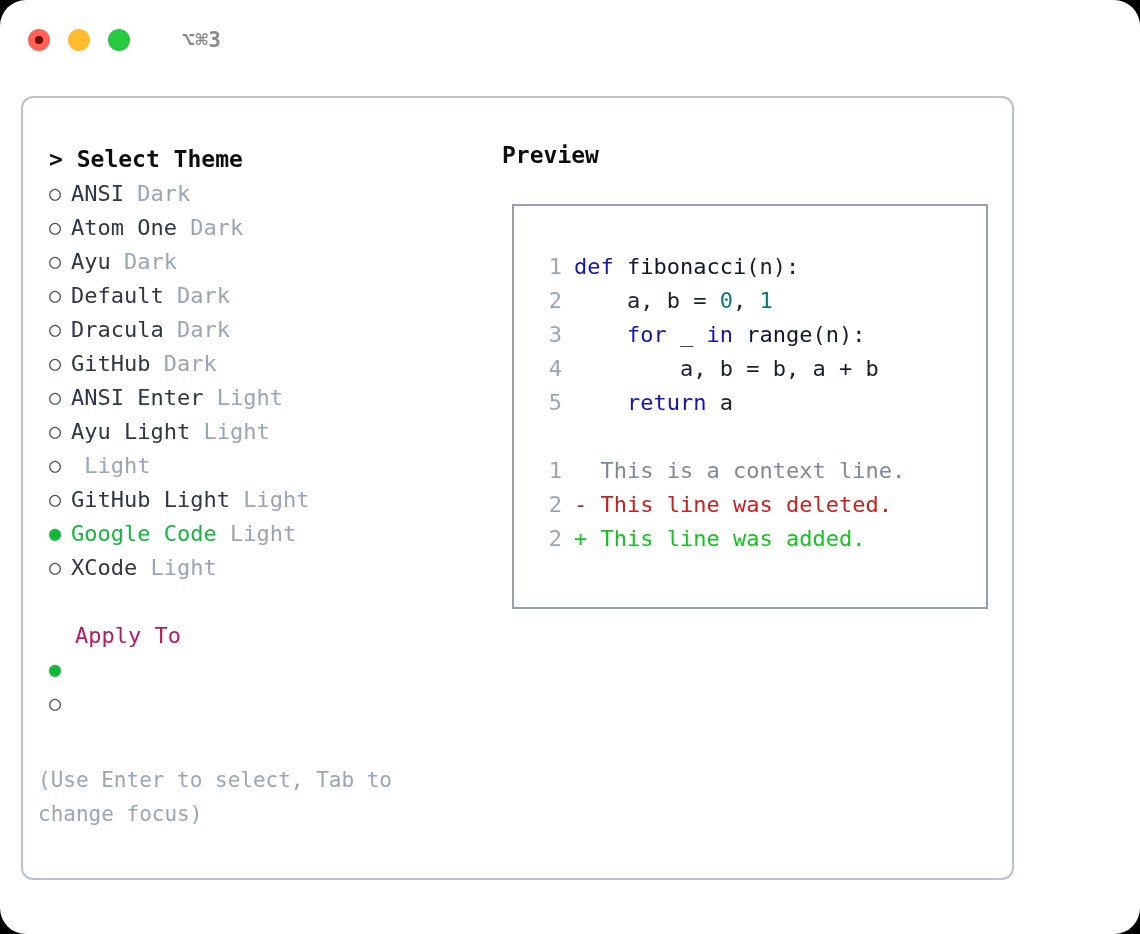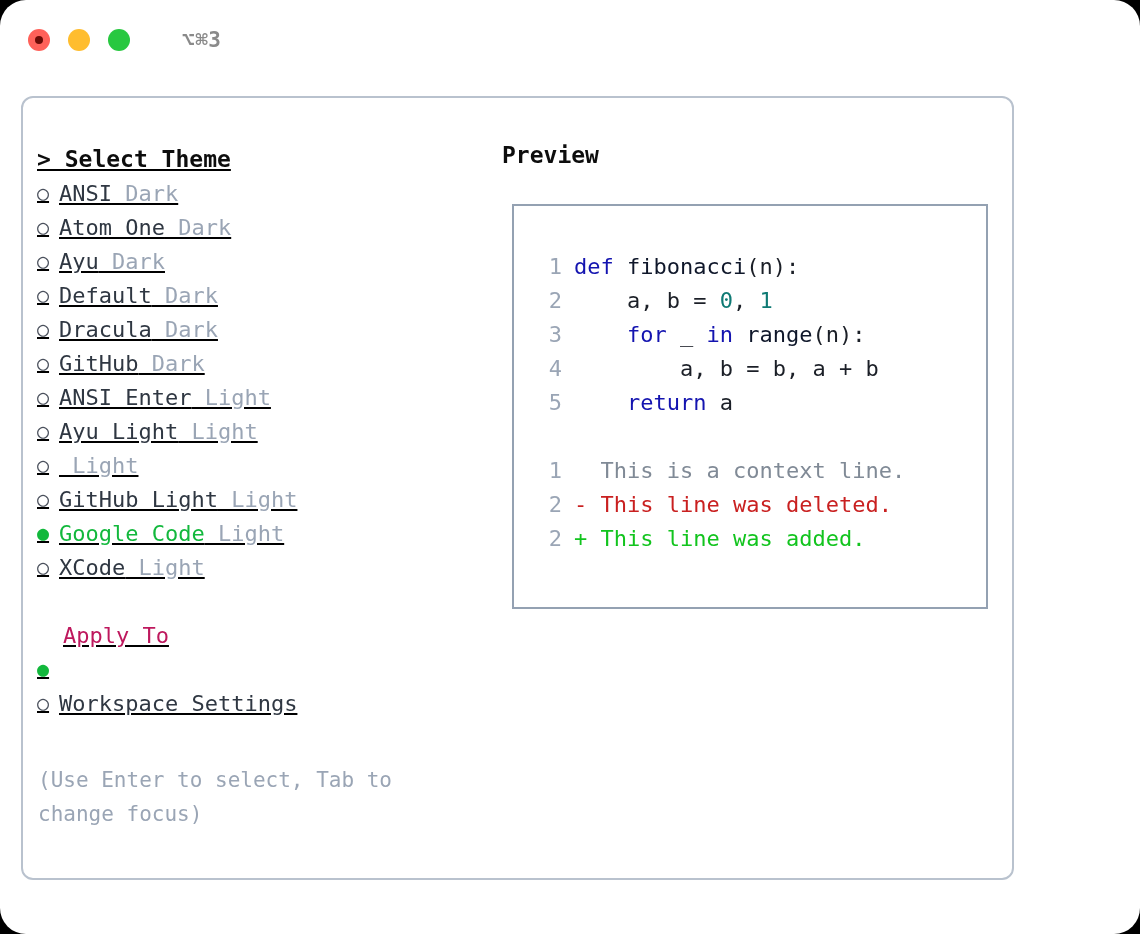--- a/index.html
+++ b/index.html
@@ -66,23 +66,22 @@
 
   #panel-inner {
     position: absolute;
     left: 0; top: 0;
     width: 100%; height: 100%;
   }
 
   
   #left-col {
     position: absolute;
-    left: 14px; top: 44px;
+    left: 26px; top: 44px;
     width: 440px;
-    text-decoration: underline;
   }
 
   .row {
     height: 34px;
     display: flex;
     align-items: center;
     font-size: 22px;
     white-space: pre;
   }
 
@@ -207,21 +206,21 @@
             <div class="row"><span class="bullet on">●</span><span class="theme-name selected">Google Code</span><span class="variant"> Light</span></div>
             <div class="row"><span class="bullet off">○</span><span class="theme-name">XCode</span><span class="variant"> Light</span></div>
           </div>
 
         <div class="spacer"></div>
 
         <div class="row apply-header">Apply To</div>
 
         <div id="apply-list">
             <div class="row"><span class="bullet on">●</span></div>
-            <div class="row"><span class="bullet off">○</span><span class="theme-name">Workspace Settings</span></div>
+            <div class="row"><span class="bullet off">○</span></div>
           </div>
       </div>
 
       <div id="hint">(Use Enter to select, Tab to change focus)</div>
 
       <div id="right-col">
         <div id="preview-title">Preview</div>
       </div>
 
       <div id="preview-box">

